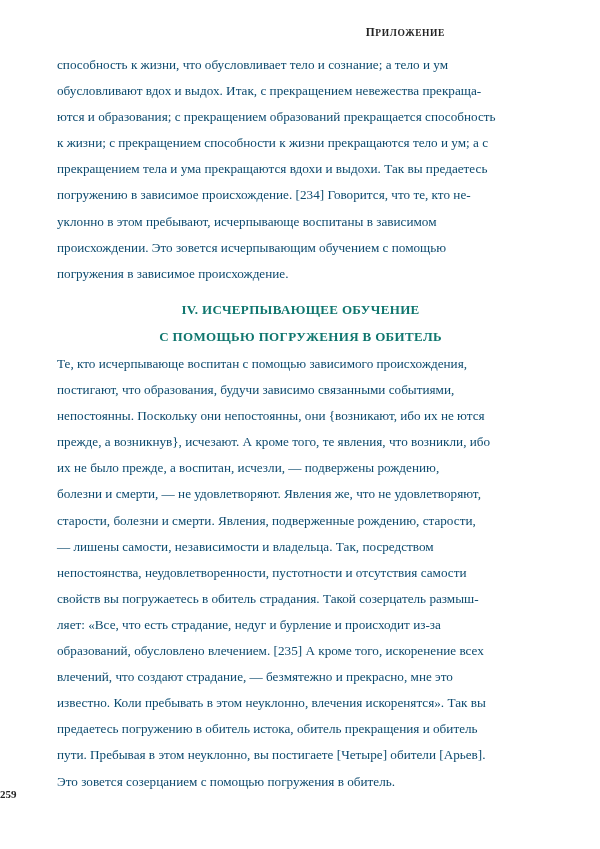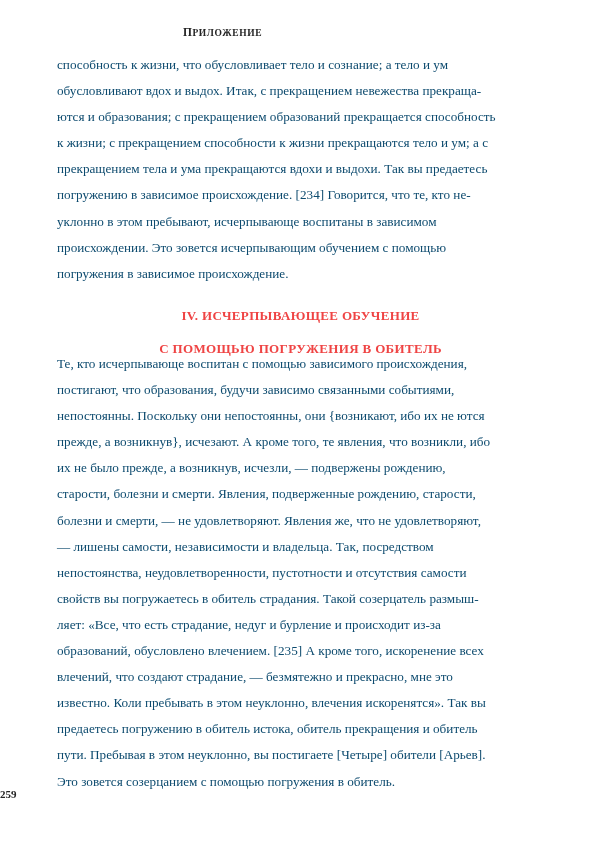--- a/index.html
+++ b/index.html
@@ -14,21 +14,21 @@
     background: #ffffff;
     overflow: hidden;
     font-family: "Liberation Serif", "DejaVu Serif", serif;
     color: #1c1c1c;
   }
   .running-header {
     position: absolute;
     top: 26px;
     left: 0;
     width: 445px;
-    text-align: center;
+    text-align: right;
     font-family: "Liberation Serif", "DejaVu Serif", serif;
     font-weight: bold;
     font-size: 9.5px;
     letter-spacing: 0.6px;
     color: #242424;
   }
   .running-header .cap-first {
     font-size: 11.5px;
   }
   .body-block {
@@ -48,23 +48,22 @@
     left: 57px;
     width: 487px;
     top: 297px;
     text-align: center;
   }
   .heading-line {
     font-weight: bold;
     font-size: 13.0px;
     line-height: 26.5px;
     letter-spacing: 0.35px;
-    color: #ef4444;
+    color: #0f766e;
     white-space: pre-wrap;
-    margin-top: 6px;
   }
   #para-two { top: 351px; }
   .page-number {
     position: absolute;
     top: 788px;
     left: 0;
     width: 445px;
     text-align: left;
     font-size: 11px;
     font-weight: bold;
@@ -95,23 +94,23 @@
   <div class="section-heading">
       <div class="heading-line">IV. ИСЧЕРПЫВАЮЩЕЕ ОБУЧЕНИЕ</div>
       <div class="heading-line">С ПОМОЩЬЮ ПОГРУЖЕНИЯ В ОБИТЕЛЬ</div>
     </div>
 
   <div class="body-block" id="para-two">
       <div class="line">Те, кто исчерпывающе воспитан с помощью зависимого происхождения,</div>
       <div class="line">постигают, что образования, будучи зависимо связанными событиями,</div>
       <div class="line">непостоянны. Поскольку они непостоянны, они {возникают, ибо их не ются</div>
       <div class="line">прежде, а возникнув}, исчезают. А кроме того, те явления, что возникли, ибо</div>
-      <div class="line">их не было прежде, а возникнув, исчезли, — подвержены рождению,</div>
+      <div class="line">их не было прежде, а воспитан, исчезли, — подвержены рождению,</div>
+      <div class="line">болезни и смерти, — не удовлетворяют. Явления же, что не удовлетворяют,</div>
       <div class="line">старости, болезни и смерти. Явления, подверженные рождению, старости,</div>
-      <div class="line">болезни и смерти, — не удовлетворяют. Явления же, что не удовлетворяют,</div>
       <div class="line">— лишены самости, независимости и владельца. Так, посредством</div>
       <div class="line">непостоянства, неудовлетворенности, пустотности и отсутствия самости</div>
       <div class="line">свойств вы погружаетесь в обитель страдания. Такой созерцатель размыш-</div>
       <div class="line">ляет: «Все, что есть страдание, недуг и бурление и происходит из-за</div>
       <div class="line">образований, обусловлено влечением. [235] А кроме того, искоренение всех</div>
       <div class="line">влечений, что создают страдание, — безмятежно и прекрасно, мне это</div>
       <div class="line">известно. Коли пребывать в этом неуклонно, влечения искоренятся». Так вы</div>
       <div class="line">предаетесь погружению в обитель истока, обитель прекращения и обитель</div>
       <div class="line">пути. Пребывая в этом неуклонно, вы постигаете [Четыре] обители [Арьев].</div>
       <div class="line">Это зовется созерцанием с помощью погружения в обитель.</div>

